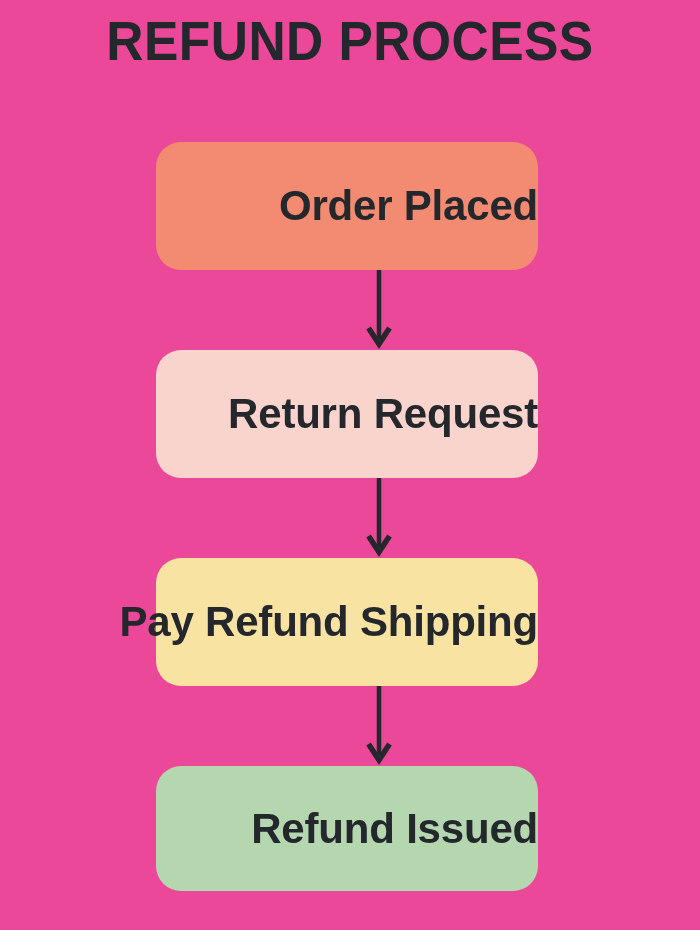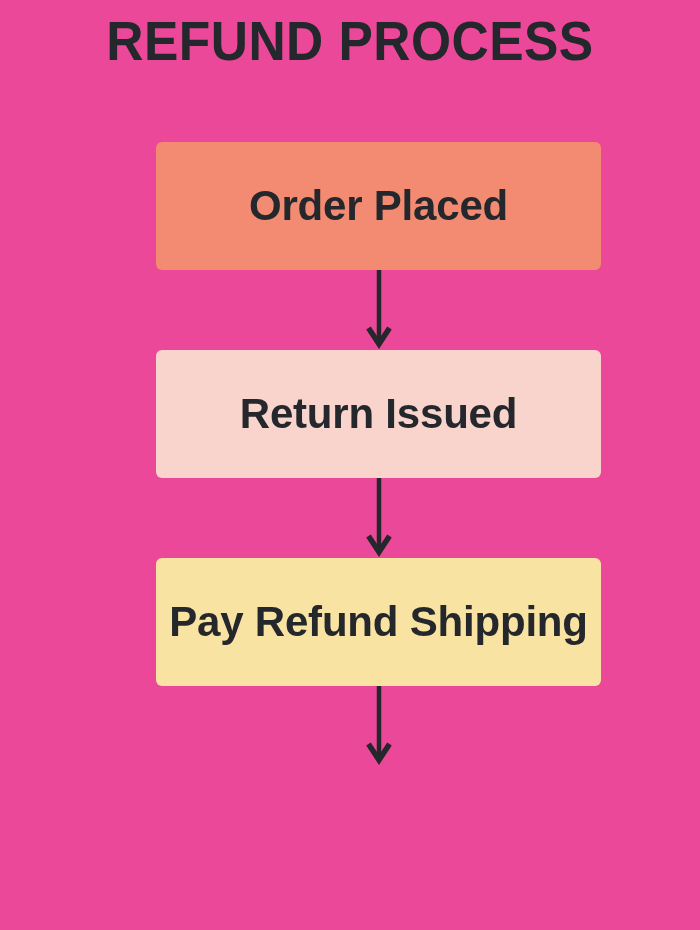--- a/index.html
+++ b/index.html
@@ -42,26 +42,26 @@
   
   .flow {
     position: absolute;
     top: 142px;
     left: 156px;
     width: 445px;
   }
 
   .node {
     position: relative;
-    width: 445px;
+    width: 382px;
     height: 128px;
-    border-radius: 6px;
+    border-radius: 25px;
     display: flex;
     align-items: center;
-    justify-content: center;
+    justify-content: flex-end;
     box-sizing: border-box;
   }
 
   .node-label {
     font-size: 42px;
     line-height: 46px;
     font-weight: 700;
     color: #24272b;
     text-align: center;
     white-space: nowrap;
@@ -101,36 +101,39 @@
     </div>
 
     <div class="connector">
       <svg width="30" height="80" viewBox="0 0 30 80">
         <line x1="15" y1="0" x2="15" y2="72" stroke="#24272b" stroke-width="4.5" stroke-linecap="butt"></line>
         <polyline points="4.5,58 15,74 25.5,58" fill="none" stroke="#24272b" stroke-width="5.5" stroke-linejoin="miter" stroke-linecap="butt"></polyline>
       </svg>
     </div>
 
     <div class="node" style="background:#f8d4cd;">
-      <span class="node-label">Return Issued</span>
+      <span class="node-label">Return Request</span>
     </div>
 
     <div class="connector">
       <svg width="30" height="80" viewBox="0 0 30 80">
         <line x1="15" y1="0" x2="15" y2="72" stroke="#24272b" stroke-width="4.5" stroke-linecap="butt"></line>
         <polyline points="4.5,58 15,74 25.5,58" fill="none" stroke="#24272b" stroke-width="5.5" stroke-linejoin="miter" stroke-linecap="butt"></polyline>
       </svg>
     </div>
 
     <div class="node" style="background:#f8e3a3;">
       <span class="node-label">Pay Refund Shipping</span>
     </div>
 
     <div class="connector">
       <svg width="30" height="80" viewBox="0 0 30 80">
         <line x1="15" y1="0" x2="15" y2="72" stroke="#24272b" stroke-width="4.5" stroke-linecap="butt"></line>
         <polyline points="4.5,58 15,74 25.5,58" fill="none" stroke="#24272b" stroke-width="5.5" stroke-linejoin="miter" stroke-linecap="butt"></polyline>
       </svg>
     </div>
 
+    <div class="node node-last" style="background:#b5d7b0;">
+      <span class="node-label">Refund Issued</span>
+    </div>
 
   </div>
 </div>
 
 </body></html>

